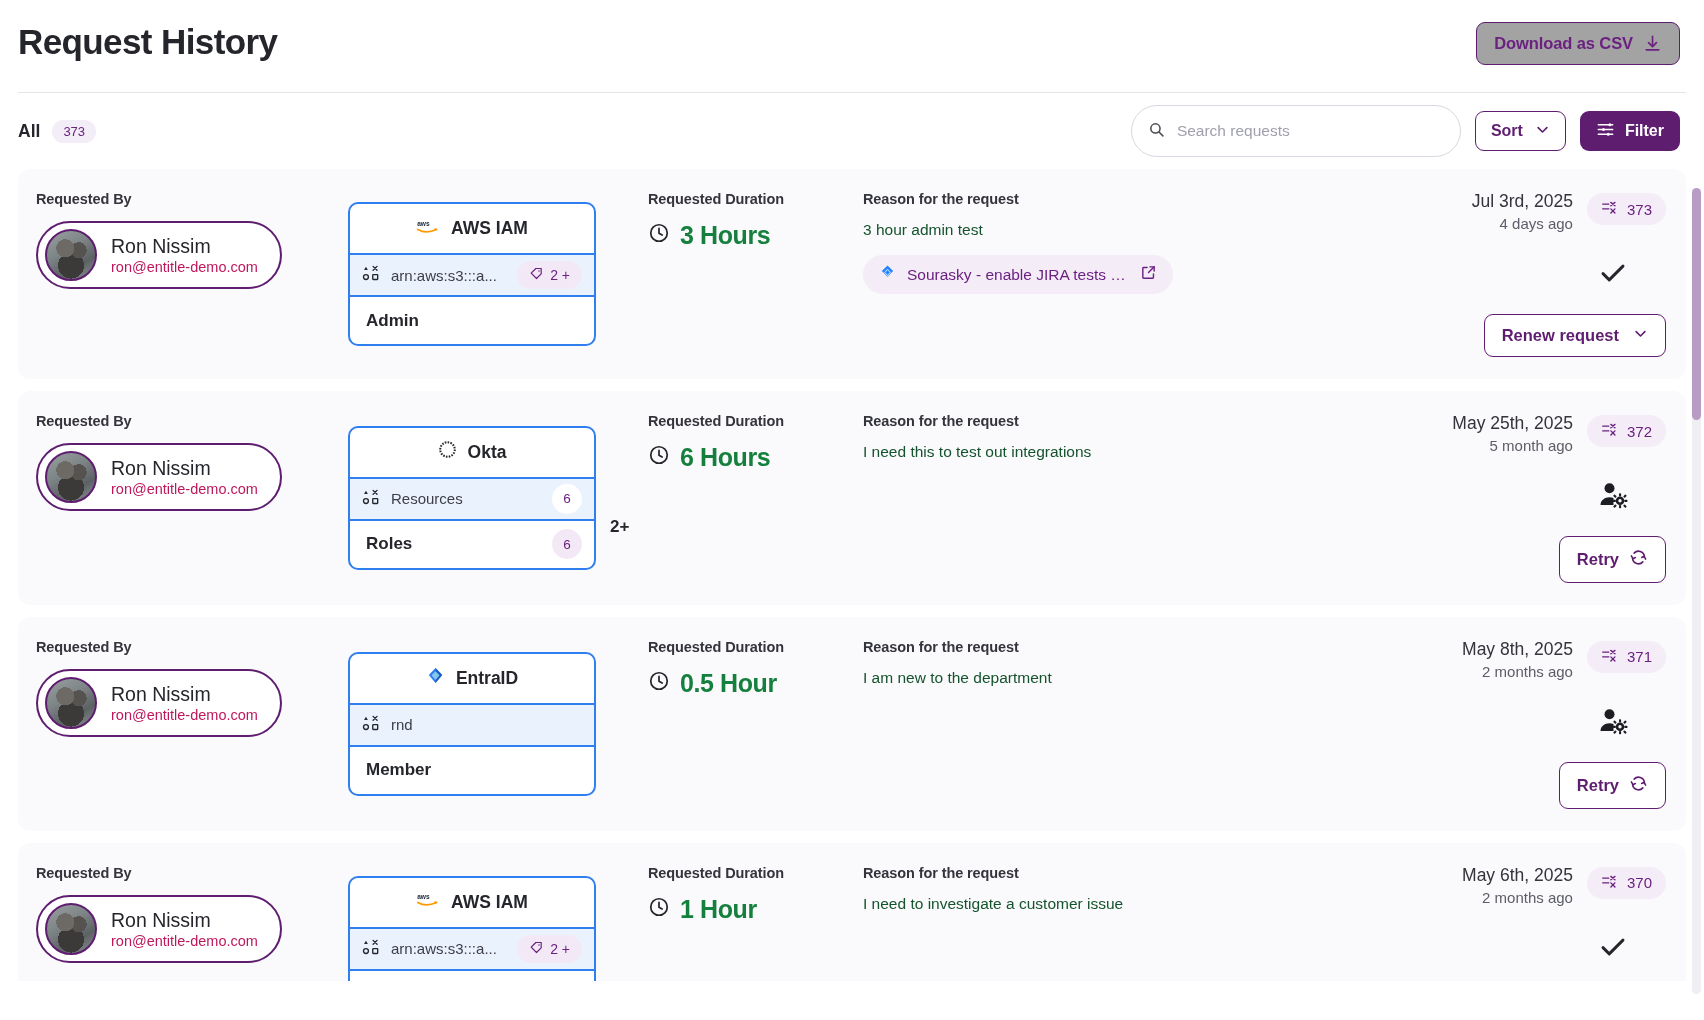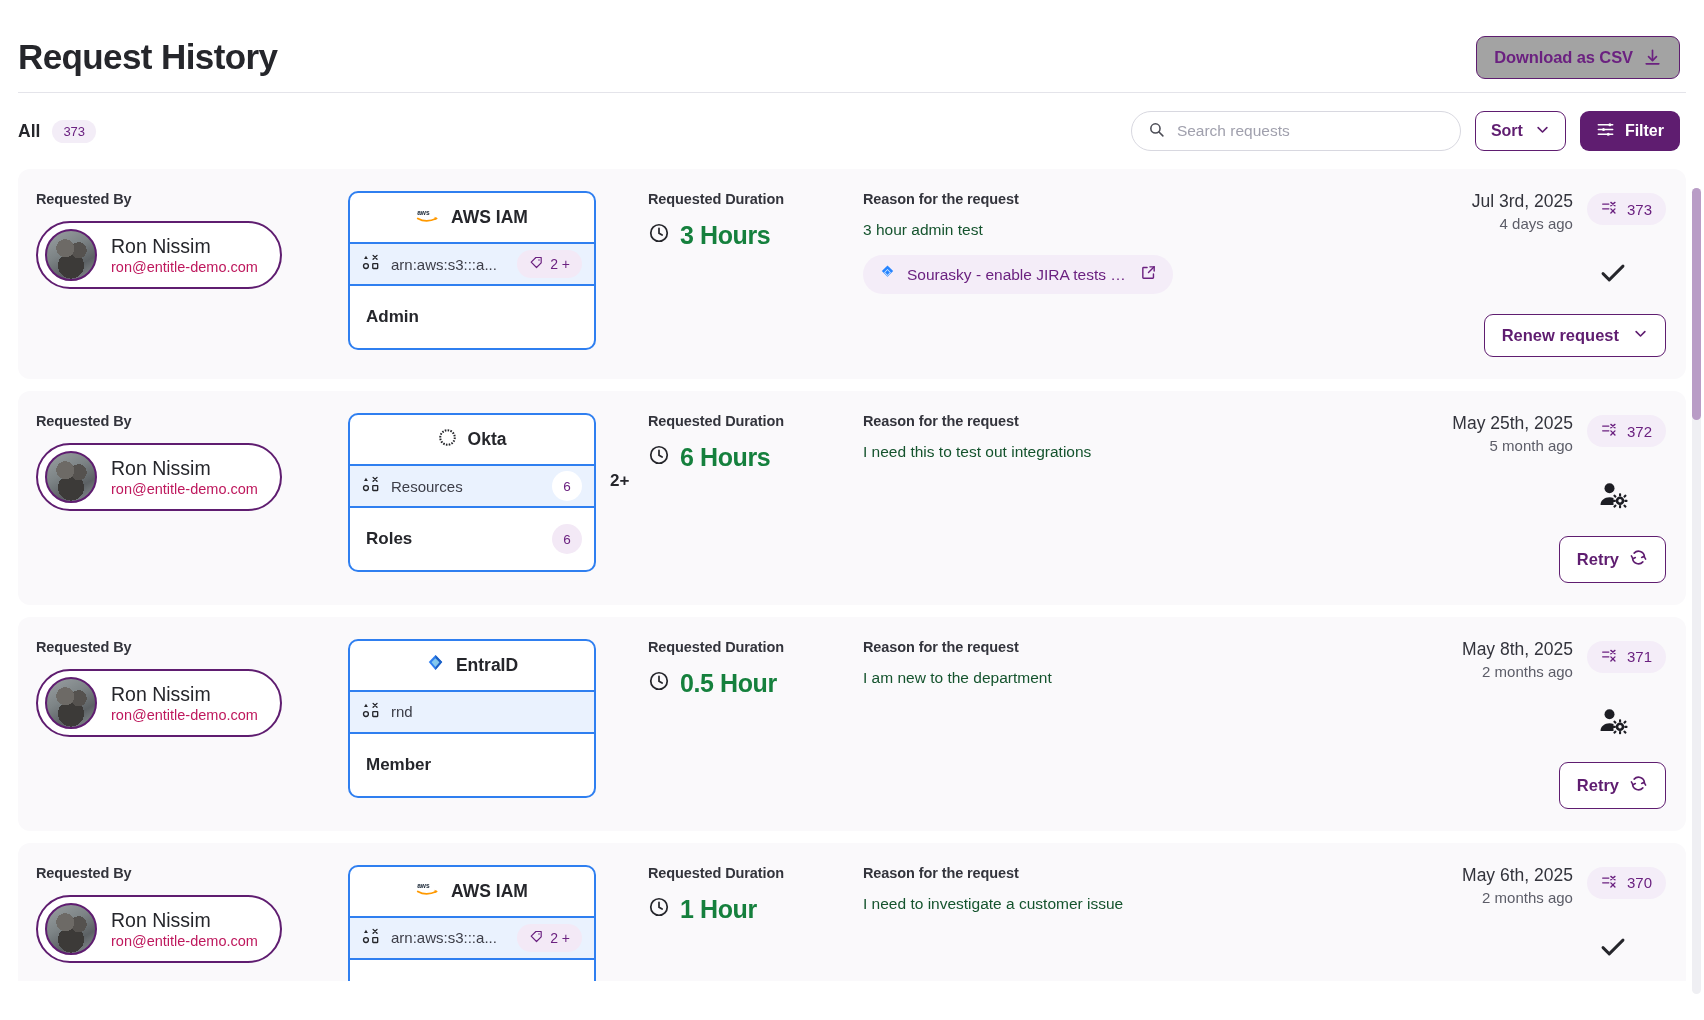--- a/index.html
+++ b/index.html
@@ -7,21 +7,21 @@
     width: 1704px; height: 1020px;
     background: #ffffff;
     font-family: "Liberation Sans", sans-serif;
     color: #25262b;
     overflow: hidden;
   }
   .page { position: relative; width: 1704px; height: 1020px; }
 
   
   .header {
-    display: flex; align-items: center; justify-content: space-between;
+    display: flex; align-items: flex-start; justify-content: space-between;
     padding: 22px 24px 0 18px;
     height: 92px;
   }
   .page-title {
     font-size: 35px; font-weight: 700; letter-spacing: -0.6px; color: #25262b;
   }
   .csv-btn {
     display: flex; align-items: center; gap: 10px;
     border: 1.6px solid #5f1d70; border-radius: 9px;
     background: #a3a3a3; color: #6b2180;
@@ -39,21 +39,21 @@
   }
   .all-tab { display: flex; align-items: center; gap: 12px; }
   .all-label { font-size: 17.5px; font-weight: 700; color: #25262b; }
   .count-pill {
     background: #f3edf7; color: #6b2180; border-radius: 999px;
     font-size: 13px; font-weight: 500; padding: 4px 11px;
   }
   .toolbar-right { display: flex; align-items: center; gap: 14px; }
   .search-box {
     display: flex; align-items: center; gap: 12px;
-    width: 330px; height: 40px;
+    width: 330px; height: 52px;
     border: 1px solid #d8d8e0; border-radius: 999px;
     padding: 0 16px; background: #fff;
   }
   .search-box input {
     border: none; outline: none; background: transparent;
     font-size: 15.5px; font-family: inherit; color: #25262b;
     width: 100%;
   }
   .search-box input::placeholder { color: #a0a0ad; }
   .sort-btn {
@@ -79,21 +79,21 @@
   .req-row {
     position: relative;
     background: #faf9fb;
     border-radius: 12px;
     margin-bottom: 12px;
     display: flex;
     padding: 22px 0 22px 0;
     min-height: 210px;
   }
   .col-requester { width: 330px; padding-left: 18px; flex: none; }
-  .col-resource  { width: 300px; flex: none; display:flex; align-items:flex-start; gap: 14px; }
+  .col-resource  { width: 300px; flex: none; display:flex; align-items:center; gap: 14px; }
   .col-duration  { width: 215px; flex: none; }
   .col-reason    { flex: 1 1 auto; min-width: 0; padding-right: 12px;}
   .col-meta      { width: 260px; flex: none; padding-right: 20px; }
 
   .field-label {
     font-size: 14.5px; font-weight: 700; color: #33343c;
     margin-bottom: 14px; letter-spacing: -0.1px;
   }
   .user-chip {
     display: flex; align-items: center; gap: 14px;
@@ -126,21 +126,21 @@
   .res-mid {
     display: flex; align-items: center; gap: 10px;
     background: #eaf2fe;
     border-top: 2.2px solid #2f7ff0; border-bottom: 2.2px solid #2f7ff0;
     height: 44px; padding: 0 12px;
     font-size: 15px; color: #3d3e48;
   }
   .res-mid .txt { flex: 1 1 auto; overflow: hidden; white-space: nowrap; text-overflow: ellipsis; }
   .res-foot {
     display: flex; align-items: center; justify-content: space-between;
-    height: 62px; padding: 0 12px 0 16px;
+    height: 47px; padding: 0 12px 0 16px;
     font-size: 17px; font-weight: 700; color: #25262b;
   }
   .tag-pill {
     display: inline-flex; align-items: center; gap: 6px;
     background: #f3e9f6; color: #6b2180; border-radius: 999px;
     padding: 5px 12px; font-size: 14px;
   }
   .num-bubble {
     display: inline-flex; align-items:center; justify-content:center;
     min-width: 30px; height: 30px; border-radius: 999px;

